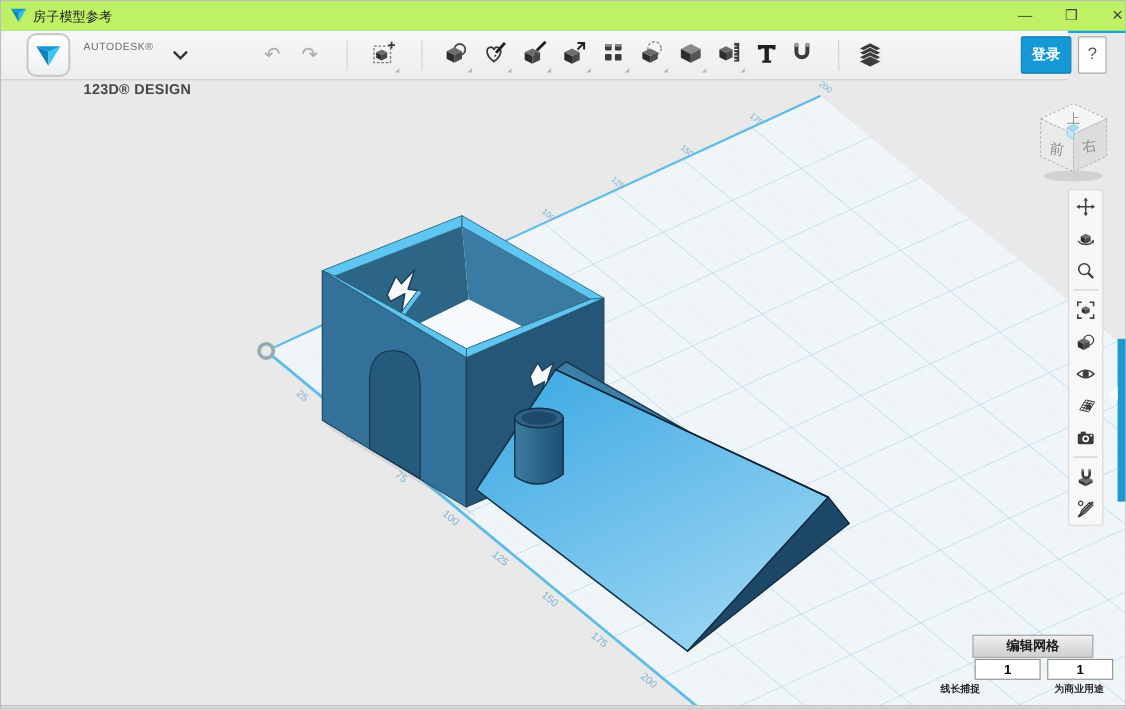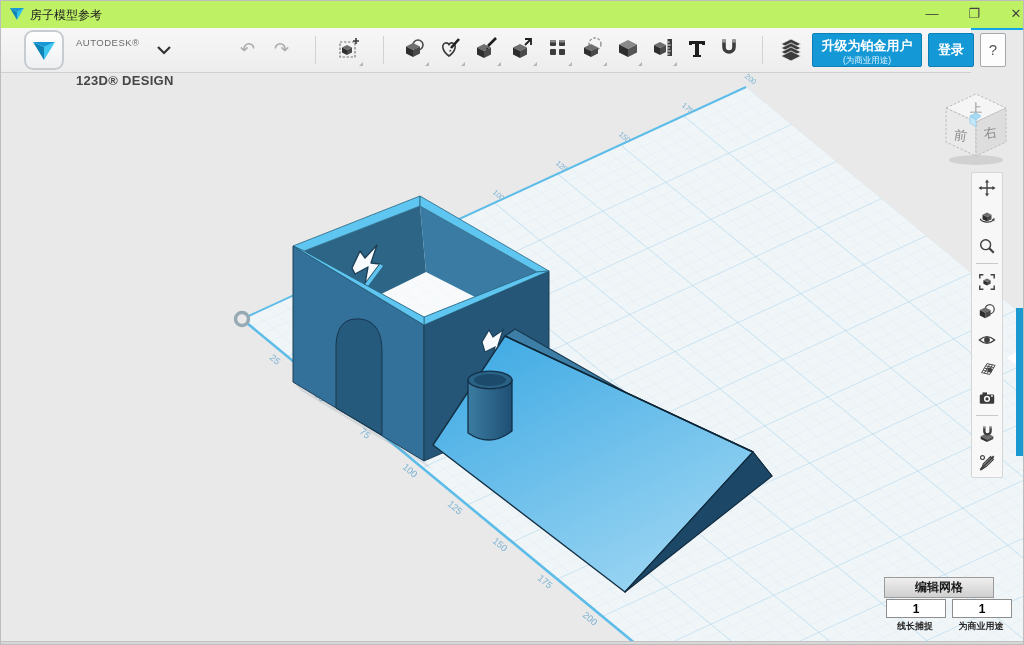--- a/index.html
+++ b/index.html
@@ -289,24 +289,20 @@
     <svg width="26" height="26" viewBox="0 0 26 26">
       <g fill="#3c3c3c" stroke="#f0f0f0" stroke-width="0.8">
         <polygon points="13,3 23,8 13,13 3,8"></polygon>
         <polygon points="13,7 23,12 13,17 3,12"></polygon>
         <polygon points="13,11 23,16 13,21 3,16"></polygon>
         <polygon points="13,15 23,20 13,25 3,20"></polygon>
       </g>
     </svg>
   </div>
 
-  <div class="abs blue-btn btn-upgrade">
-    <div class="l1">升级为铂金用户</div>
-    <div class="l2">(为商业用途)</div>
-  </div>
   <div class="abs blue-btn btn-login">登录</div>
   <div class="abs btn-help">?</div>
 </div>
 
 <svg class="abs" style="left:934px;top:80px;z-index:20" width="88" height="88" viewBox="0 0 88 88">
   <ellipse cx="42" cy="80" rx="27" ry="5" fill="rgba(0,0,0,0.10)"></ellipse>
   <polygon points="12,28 42,14 72,28 42,42" fill="#f5f5f5" stroke="#b8bcbe" stroke-width="1" stroke-dasharray="2.5,1.8"></polygon>
   <polygon points="12,28 42,42 42,76 12,62" fill="#eaeaea" stroke="#b8bcbe" stroke-width="1" stroke-dasharray="2.5,1.8"></polygon>
   <polygon points="42,42 72,28 72,62 42,76" fill="#dddddd" stroke="#b8bcbe" stroke-width="1" stroke-dasharray="2.5,1.8"></polygon>
   <polygon points="36,36 42,33 47,36 42,40" fill="#a5daf3" stroke="#7fc4e8" stroke-width="0.6"></polygon>
@@ -399,17 +395,17 @@
     </svg>
   </div>
 </div>
 
 <div class="abs scroll-tab"></div>
 <div class="abs scroll-arrow"></div>
 
 <div class="abs eg-btn">编辑网格</div>
 <input class="abs eg-input" style="left: 886px;" value="1">
 <input class="abs eg-input" style="left: 952px;" value="1">
-<div class="abs eg-label" style="left:886px">线长捕捉</div>
+<div class="abs eg-label" style="left:844px">线长捕捉</div>
 <div class="abs eg-label" style="left:952px">为商业用途</div>
 
 <div class="abs bottom-strip"></div>
 <div class="abs frame"></div>
 
 </body></html>

